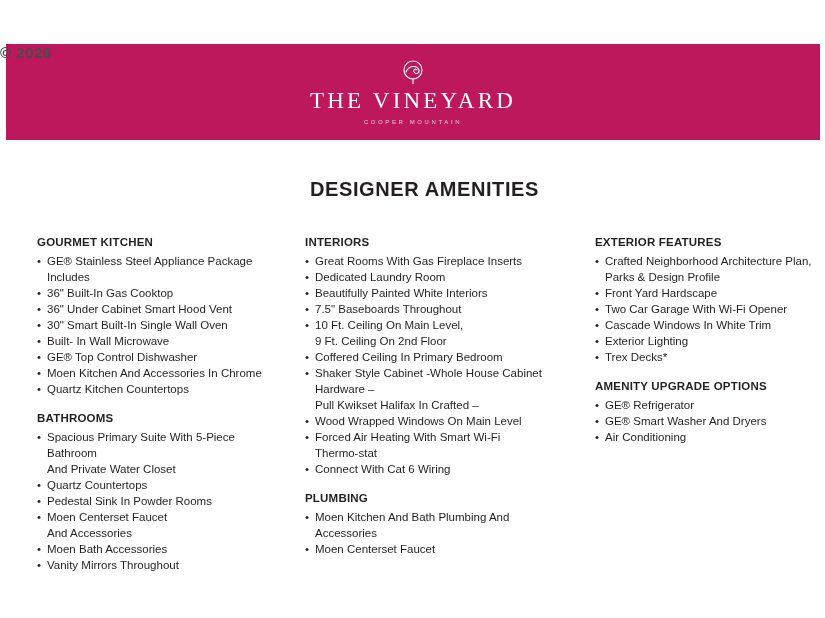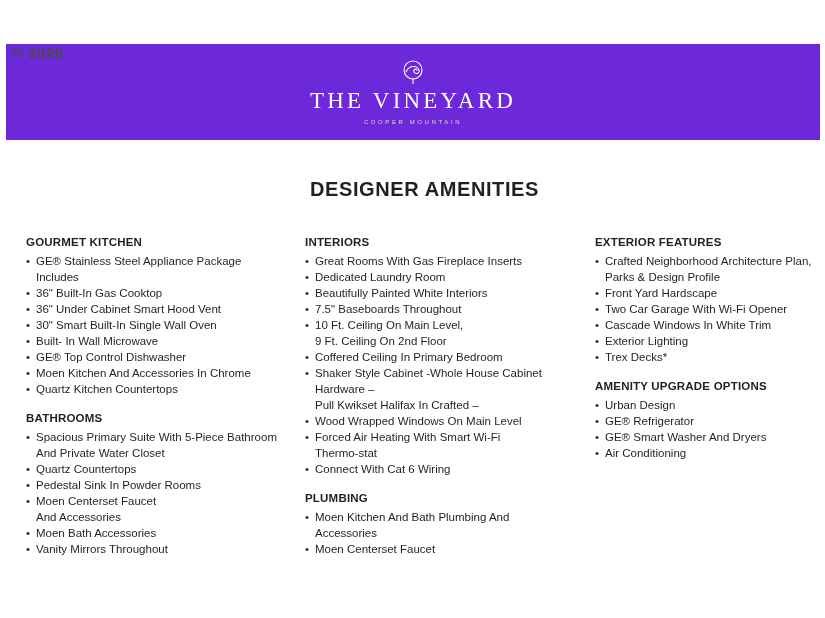--- a/index.html
+++ b/index.html
@@ -11,34 +11,34 @@
     height: 618px;
     background: #ffffff;
     font-family: "Liberation Sans", sans-serif;
     color: #231f20;
     position: relative;
     overflow: hidden;
   }
   .copyright {
     position: absolute;
     top: 44px;
-    left: 12px;
+    left: 0;
     font-size: 15px;
     font-weight: bold;
     color: #4a4a4a;
     letter-spacing: 0.5px;
     z-index: 5;
   }
   .banner {
     position: absolute;
     top: 44px;
     left: 6px;
     width: 814px;
     height: 96px;
-    background: #6d28d9;
+    background: #be185d;
     display: flex;
     flex-direction: column;
     align-items: center;
     justify-content: center;
   }
   .banner-logo-mark {
     width: 30px;
     height: 26px;
     margin-bottom: 4px;
     display: block;
@@ -71,21 +71,21 @@
     position: absolute;
     top: 236px;
     left: 0;
     width: 825px;
     display: flex;
     align-items: flex-start;
   }
   .col {
     box-sizing: border-box;
   }
-  .col-1 { width: 277px; padding-left: 26px; }
+  .col-1 { width: 277px; padding-left: 37px; }
   .col-2 { width: 272px; padding-left: 28px; }
   .col-3 { width: 276px; padding-left: 46px; }
   .section + .section {
     margin-top: 15px;
   }
   .section-head {
     font-size: 11.5px;
     font-weight: bold;
     letter-spacing: 0.2px;
     margin-bottom: 5px;
@@ -202,21 +202,20 @@
         <li class="bulleted">Front Yard Hardscape</li>
         <li class="bulleted">Two Car Garage With Wi-Fi Opener</li>
         <li class="bulleted">Cascade Windows In White Trim</li>
         <li class="bulleted">Exterior Lighting</li>
         <li class="bulleted">Trex Decks*</li>
       </ul>
     </div>
     <div class="section">
       <div class="section-head">AMENITY UPGRADE OPTIONS</div>
       <ul class="items">
-        <li class="bulleted">Urban Design</li>
         <li class="bulleted">GE® Refrigerator</li>
         <li class="bulleted">GE® Smart Washer And Dryers</li>
         <li class="bulleted">Air Conditioning</li>
       </ul>
     </div>
   </div>
 
 </div>
 
 </body></html>

